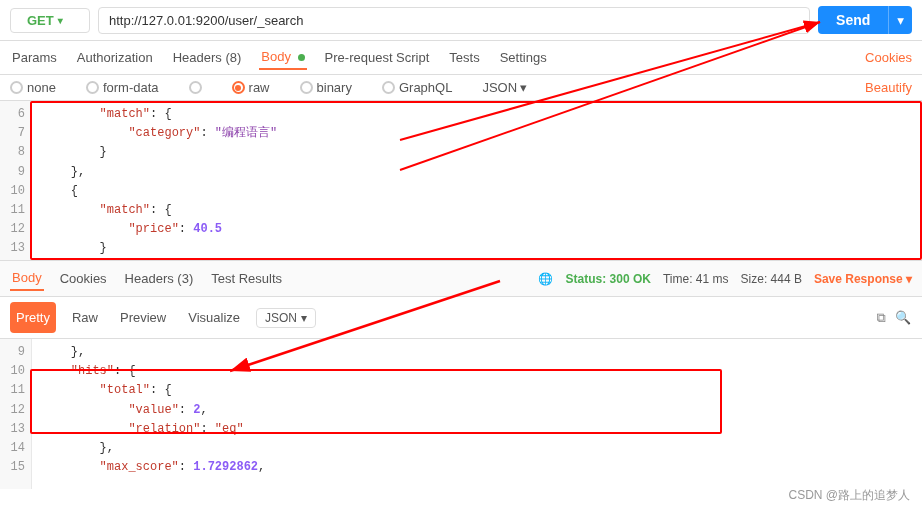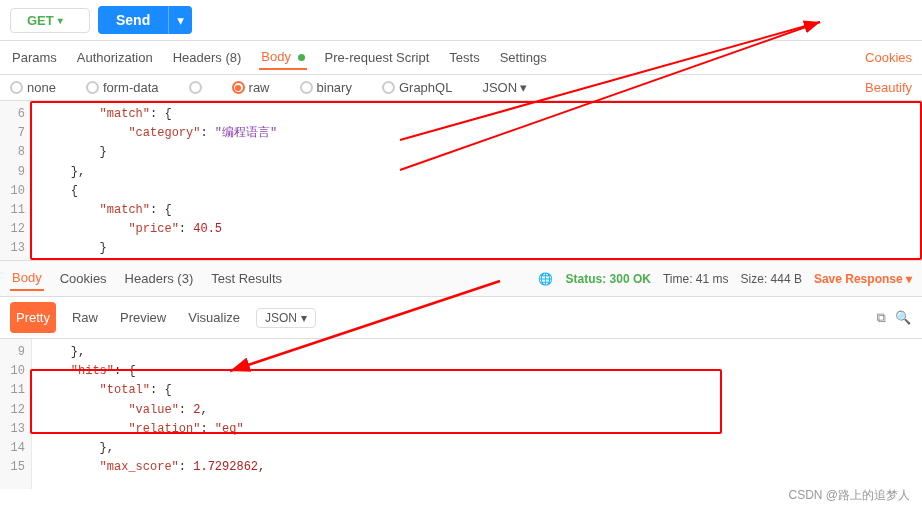--- a/index.html
+++ b/index.html
@@ -176,21 +176,21 @@
       padding: 4px 10px;
       font-family: 'Courier New', monospace;
       font-size: 12px;
       line-height: 1.6;
       flex: 1;
       overflow: auto;
     }
     .code-line { white-space: pre; }
     .k { color: #c0392b; } 
     .s { color: #c0392b; }
-    .n { color: #b91c1c; } 
+    .n { color: #8b5cf6; font-weight: bold; } 
     .p { color: #333; }    
     .cn { color: #8e44ad; }
 
     
     .response-header {
       display: flex;
       align-items: center;
       padding: 5px 10px;
       border-bottom: 1px solid #ddd;
       background: #fafafa;
@@ -283,20 +283,21 @@
 </head>
 <body>
 
 <div class="top-section">
 
   <div class="top-bar">
     <div class="method-select">
       <span>GET</span>
       <span class="chevron-icon">▾</span>
     </div>
+    <input class="url-input" value="http://127.0.01:9200/user/_search" style="">
     <div class="send-group">
       <button class="send-btn">Send</button>
       <button class="send-dropdown">▾</button>
     </div>
   </div>
 
   <div class="tabs-row">
     <div class="tab-item">Params</div>
     <div class="tab-item">Authorization</div>
     <div class="tab-item">Headers (8)</div>

